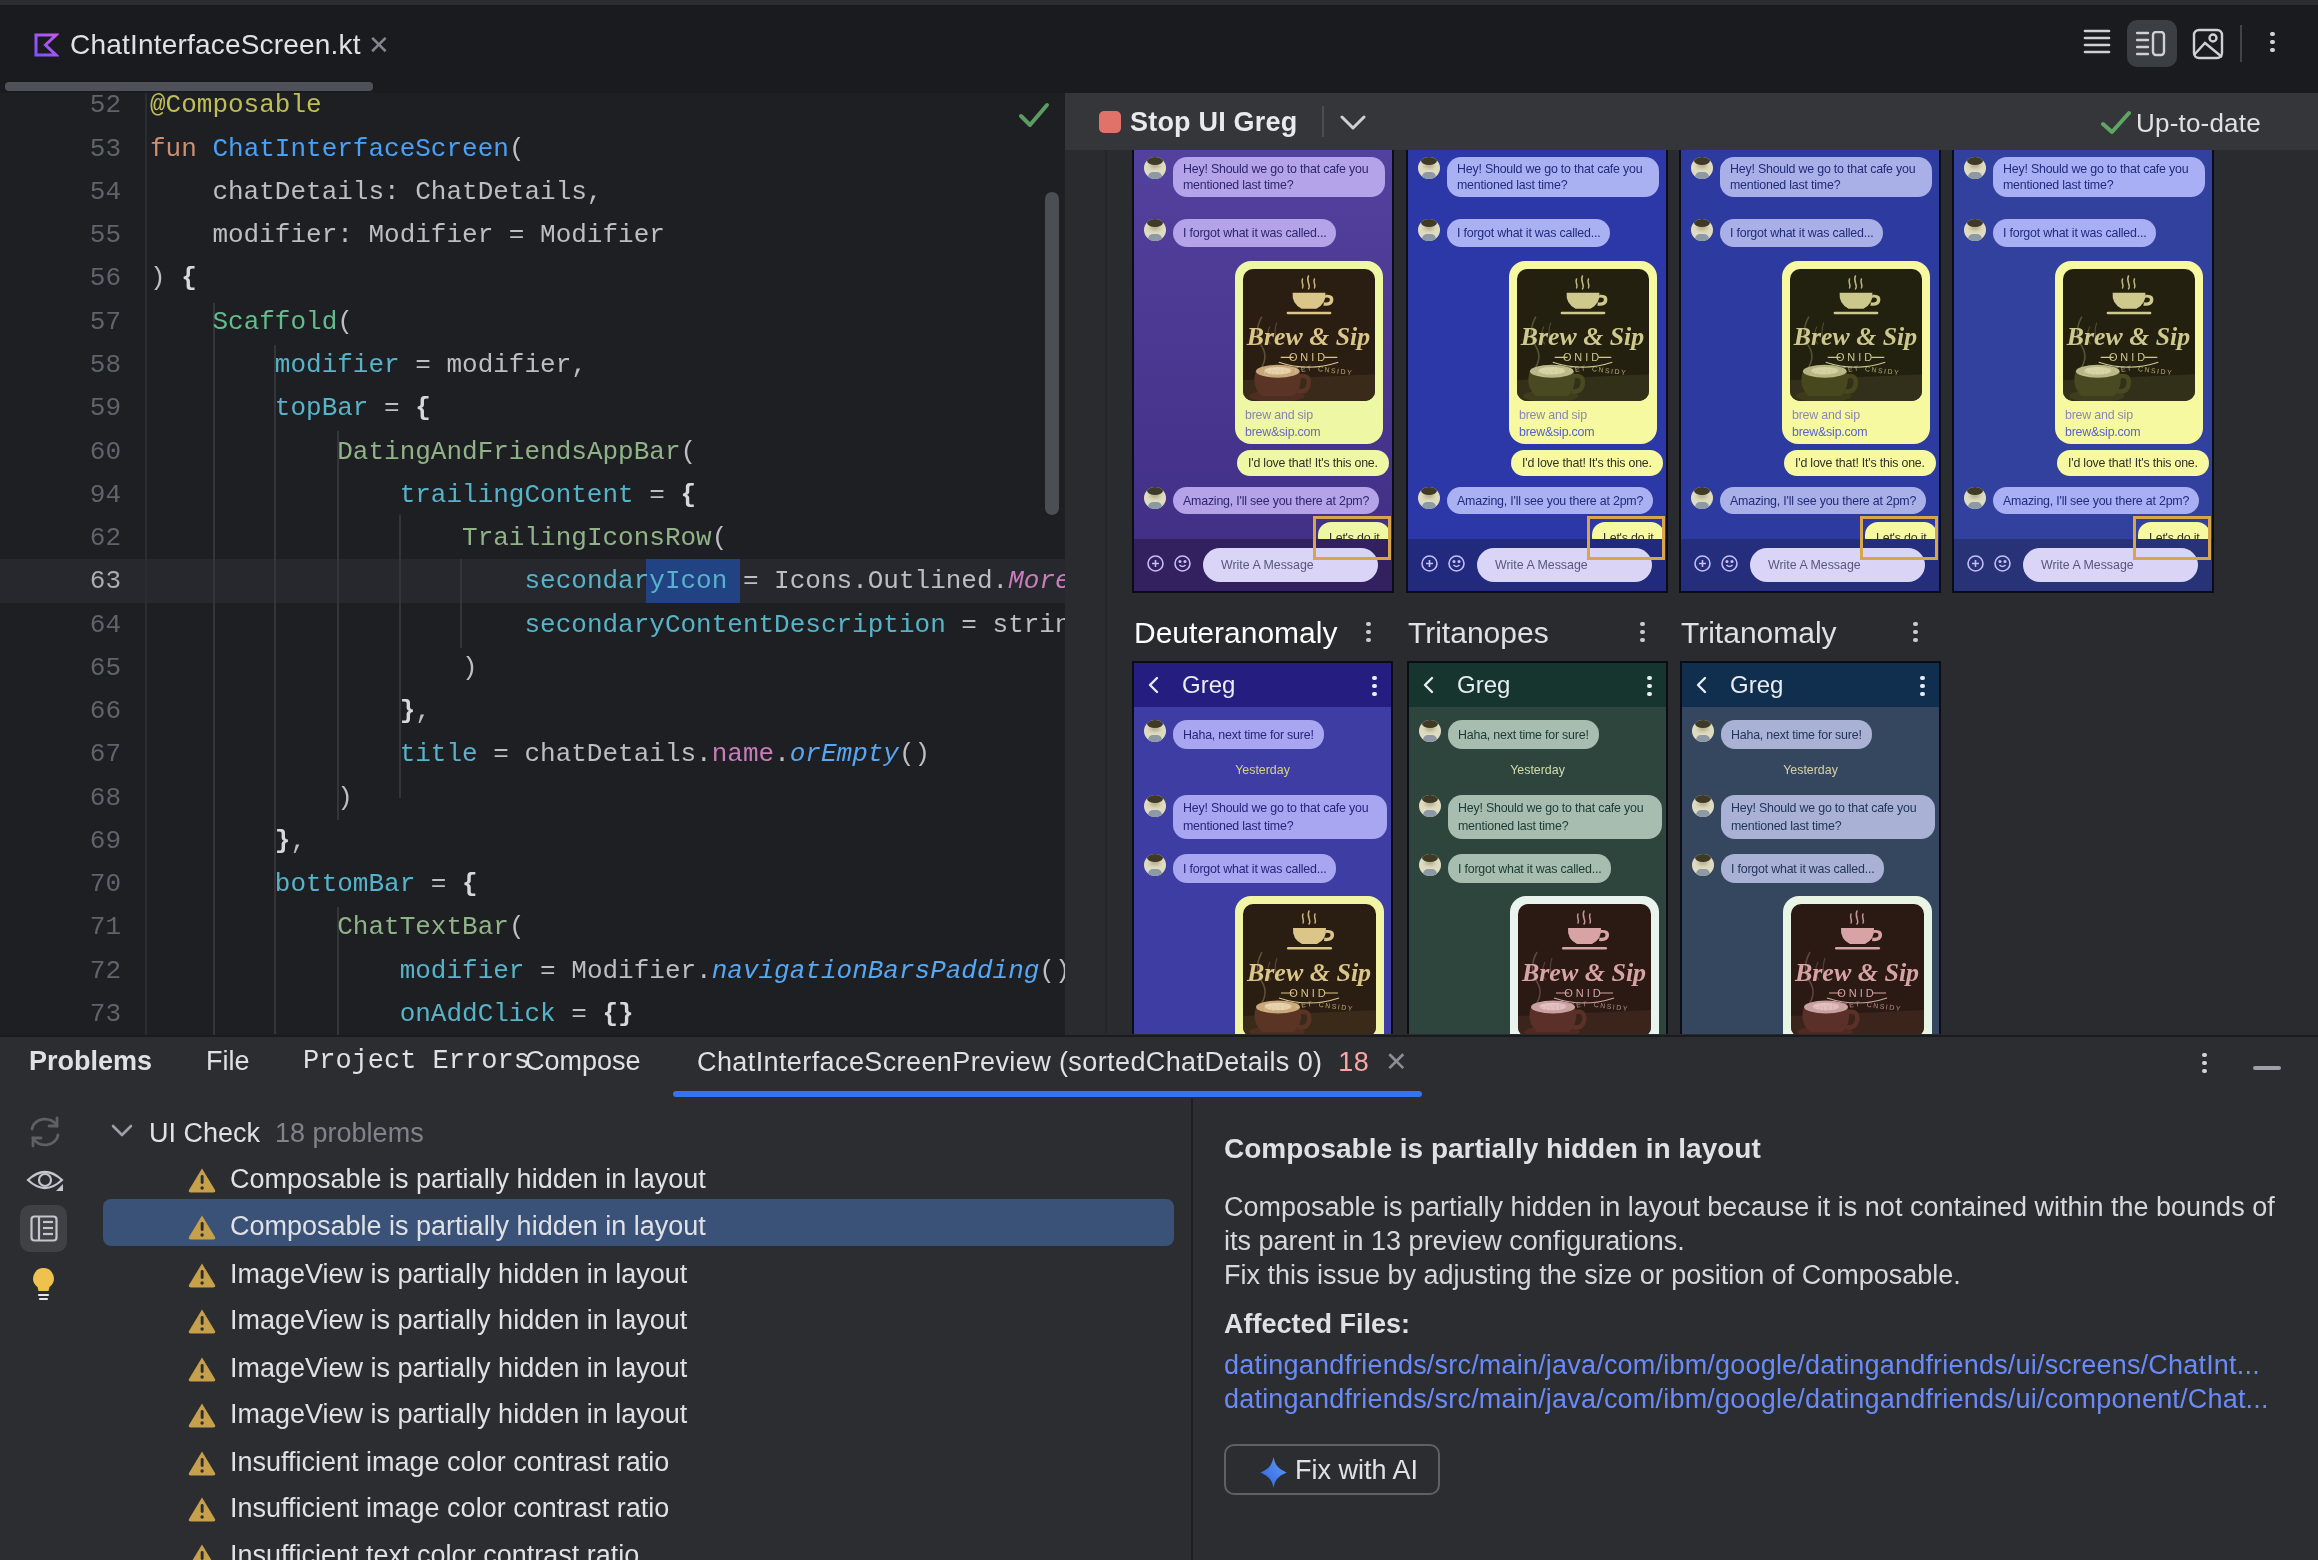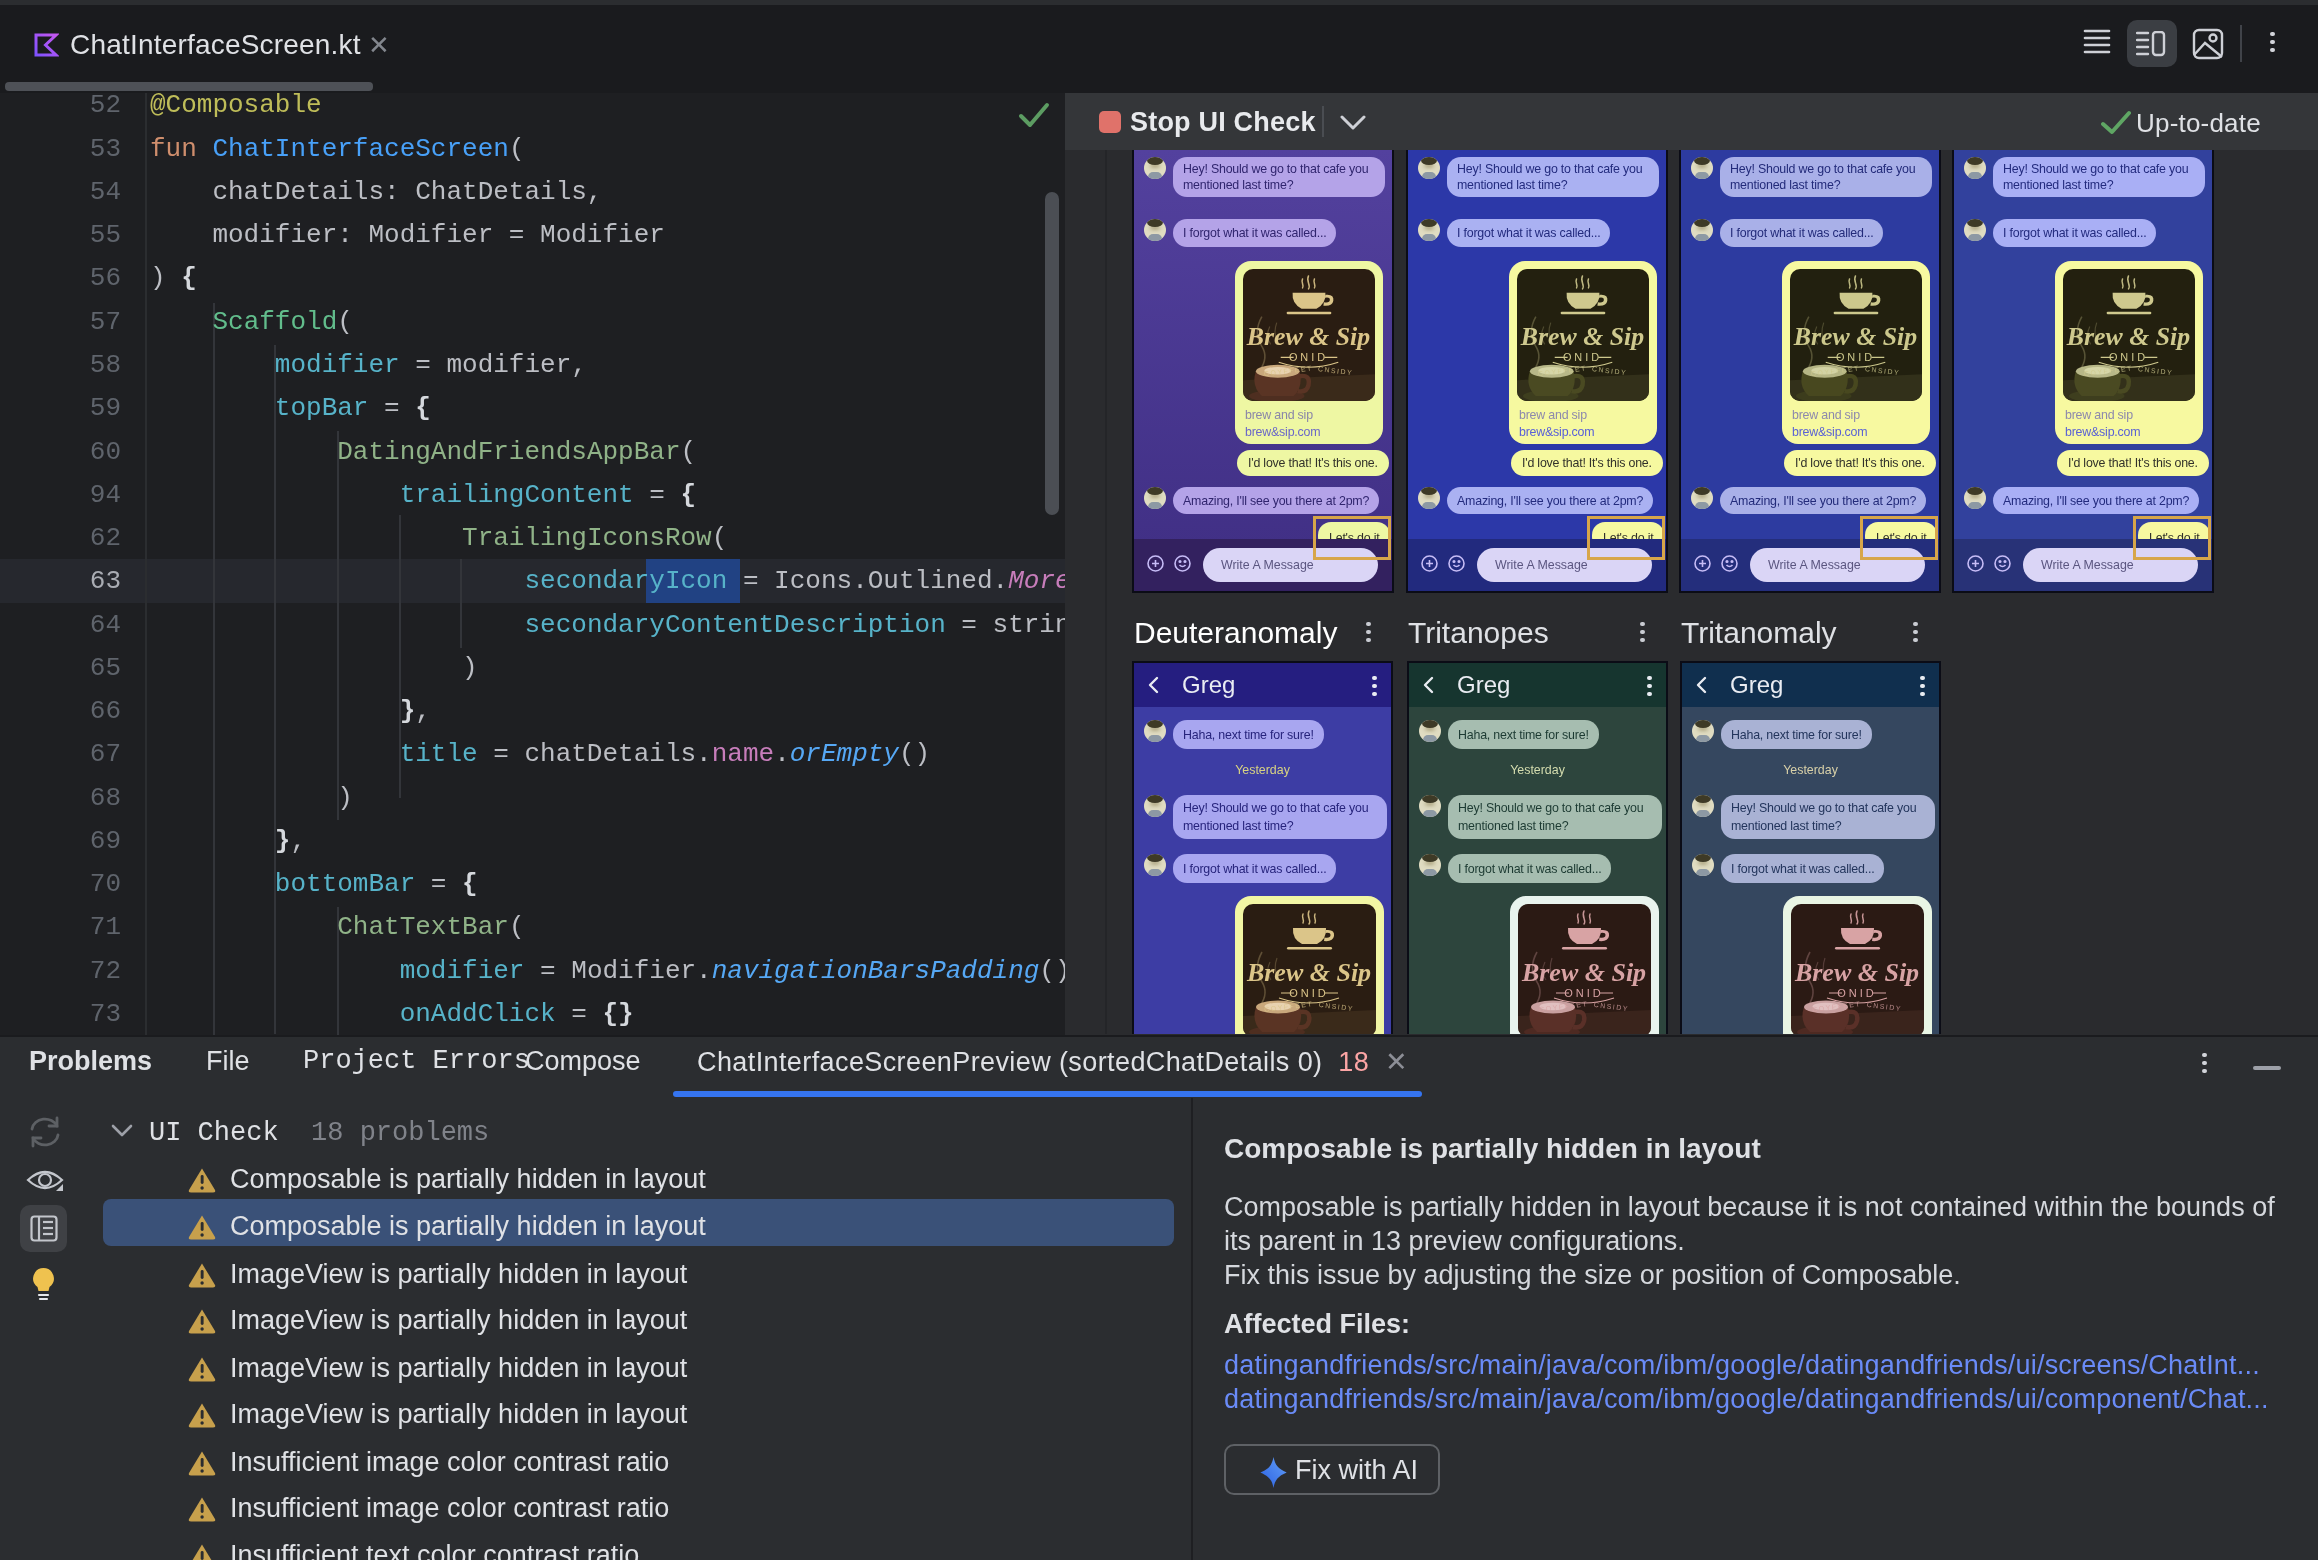--- a/index.html
+++ b/index.html
@@ -188,21 +188,21 @@
   <div id="gutline" class="a"></div>
   <div id="escroll" class="a"></div>
   <svg class="a" style="left:1018px;top:8px" width="32" height="28" viewBox="0 0 32 28">
       <path d="M3 15 L12 24 L29 4" fill="none" stroke="#5c9c62" stroke-width="4" stroke-linecap="round" stroke-linejoin="round"></path>
     </svg>
 </div>
 
 <div id="preview" class="a">
   <div id="pvhead" class="a">
     <div id="stopsq" class="a"></div>
-    <div id="stoptxt" class="a">Stop UI Check</div>
+    <div id="stoptxt" class="a">Stop UI Greg</div>
     <div id="pvdiv" class="a"></div>
     <svg class="a" style="left:275px;top:22px" width="26" height="16" viewBox="0 0 26 16">
         <path d="M2 2 L13 13 L24 2" fill="none" stroke="#ced0d6" stroke-width="3" stroke-linecap="round" stroke-linejoin="round"></path>
       </svg>
     <svg class="a" style="left:1036px;top:17px" width="30" height="26" viewBox="0 0 30 26">
         <path d="M2 14 L11 22 L28 3" fill="none" stroke="#5fa664" stroke-width="4" stroke-linecap="round" stroke-linejoin="round"></path>
       </svg>
     <div id="utd" class="a">Up-to-date</div>
   </div>
   <div id="pvline" class="a"></div>
@@ -678,21 +678,21 @@
       <path d="M13.5 1 a10.5 10.5 0 0 1 6 19 l-1 4 h-10 l-1 -4 a10.5 10.5 0 0 1 6 -19 z" fill="#efc24f"></path>
       <g stroke="#e6e8ec" stroke-width="2.2" stroke-linecap="round">
         <line x1="9" y1="28" x2="18" y2="28"></line>
         <line x1="10" y1="32" x2="17" y2="32"></line>
       </g>
     </svg>
 
   <svg class="a" style="left:111px;top:89px" width="22" height="14" viewBox="0 0 22 14">
       <path d="M2 2 L11 11 L20 2" fill="none" stroke="#9da0a8" stroke-width="2.6" stroke-linecap="round" stroke-linejoin="round"></path>
     </svg>
-<div class="a" style="left:149px;top:75px;font-size:27px;color:#dfe1e5;line-height:47px;font-family:Liberation Mono, monospace;">UI Check&nbsp;&nbsp;<span style="color:#80838a">18 problems</span></div>
+<div class="a" style="left:149px;top:75px;font-size:27px;color:#dfe1e5;line-height:47px;">UI Check&nbsp;&nbsp;<span style="color:#80838a">18 problems</span></div>
 <div id="selrow" class="a"></div>
 <svg class="wicon a" style="top:132px" width="28" height="26" viewBox="0 0 28 26">
       <path d="M14 1.5 L27 23 q1 2.5 -2 2.5 H3 q-3 0 -2 -2.5 Z" fill="#c7a04c"></path>
       <rect x="12.7" y="8" width="2.9" height="9" rx="1.4" fill="#2b2d30"></rect>
       <circle cx="14.1" cy="21" r="1.7" fill="#2b2d30"></circle>
     </svg>
 <div class="trow a" style="top:121px">Composable is partially hidden in layout</div>
 <svg class="wicon a" style="top:179px" width="28" height="26" viewBox="0 0 28 26">
       <path d="M14 1.5 L27 23 q1 2.5 -2 2.5 H3 q-3 0 -2 -2.5 Z" fill="#c7a04c"></path>
       <rect x="12.7" y="8" width="2.9" height="9" rx="1.4" fill="#2b2d30"></rect>

